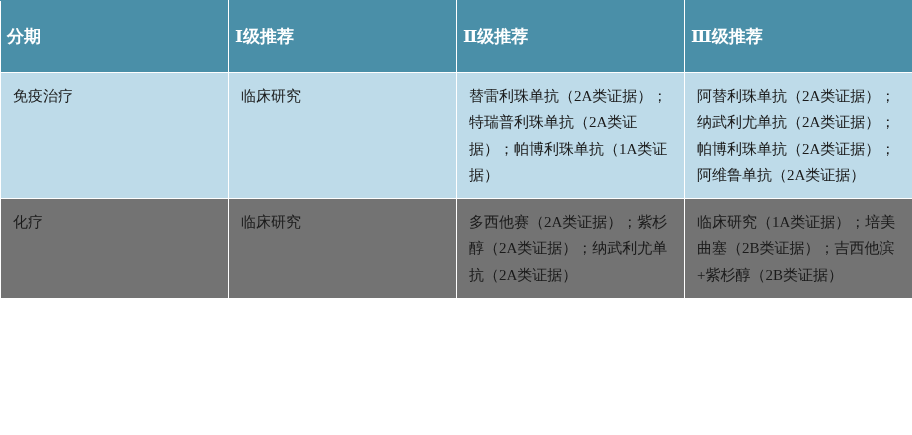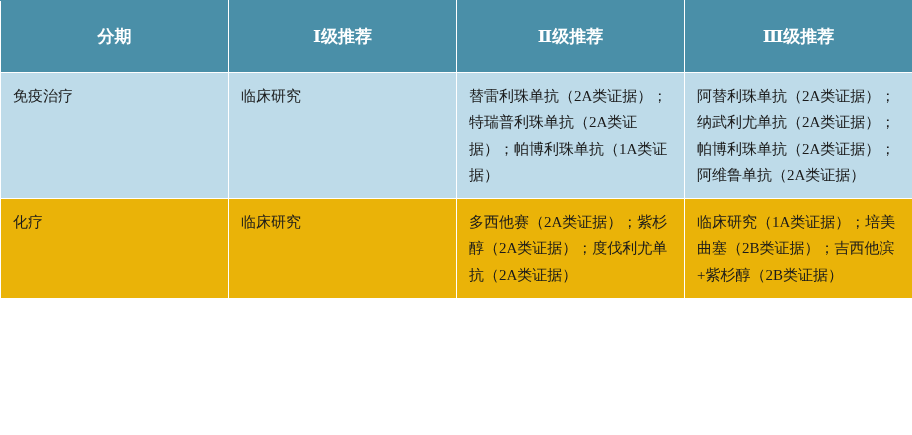--- a/index.html
+++ b/index.html
@@ -27,35 +27,35 @@
   table.rec-table td {
     border: 1px solid #ffffff;
     vertical-align: top;
     box-sizing: border-box;
   }
   table.rec-table thead th {
     background: #4a8fa8;
     color: #ffffff;
     font-weight: bold;
     font-size: 17px;
-    text-align: center;
+    text-align: left;
     padding: 18px 6px 18px 6px;
     height: 72px;
     vertical-align: middle;
     border-top: 1px solid #4a8fa8;
   }
   table.rec-table tbody td {
     background: #bedbe9;
     color: #1a1a1a;
     font-size: 15px;
     line-height: 1.75;
     padding: 10px 12px 10px 12px;
   }
   table.rec-table tbody tr.row-alt td {
-    background: #eab308;
+    background: #737373;
   }
   .col-0 { width: 228px; }
   .col-1 { width: 228px; }
   .col-2 { width: 228px; }
   .col-3 { width: 228px; }
   .cell-text {
     display: block;
     white-space: pre-wrap;
     word-break: break-all;
   }
@@ -103,21 +103,21 @@
         </td>
       </tr>
       <tr class="row-alt">
         <td>
           <span class="cell-text">化疗</span>
         </td>
         <td>
           <span class="cell-text">临床研究</span>
         </td>
         <td>
-          <span class="cell-text">多西他赛（2A类证据）；紫杉醇（2A类证据）；度伐利尤单抗（2A类证据）</span>
+          <span class="cell-text">多西他赛（2A类证据）；紫杉醇（2A类证据）；纳武利尤单抗（2A类证据）</span>
         </td>
         <td>
           <span class="cell-text">临床研究（1A类证据）；培美曲塞（2B类证据）；吉西他滨+紫杉醇（2B类证据）</span>
         </td>
       </tr>
     </tbody>
   </table>
 </div>
 
 </body></html>

